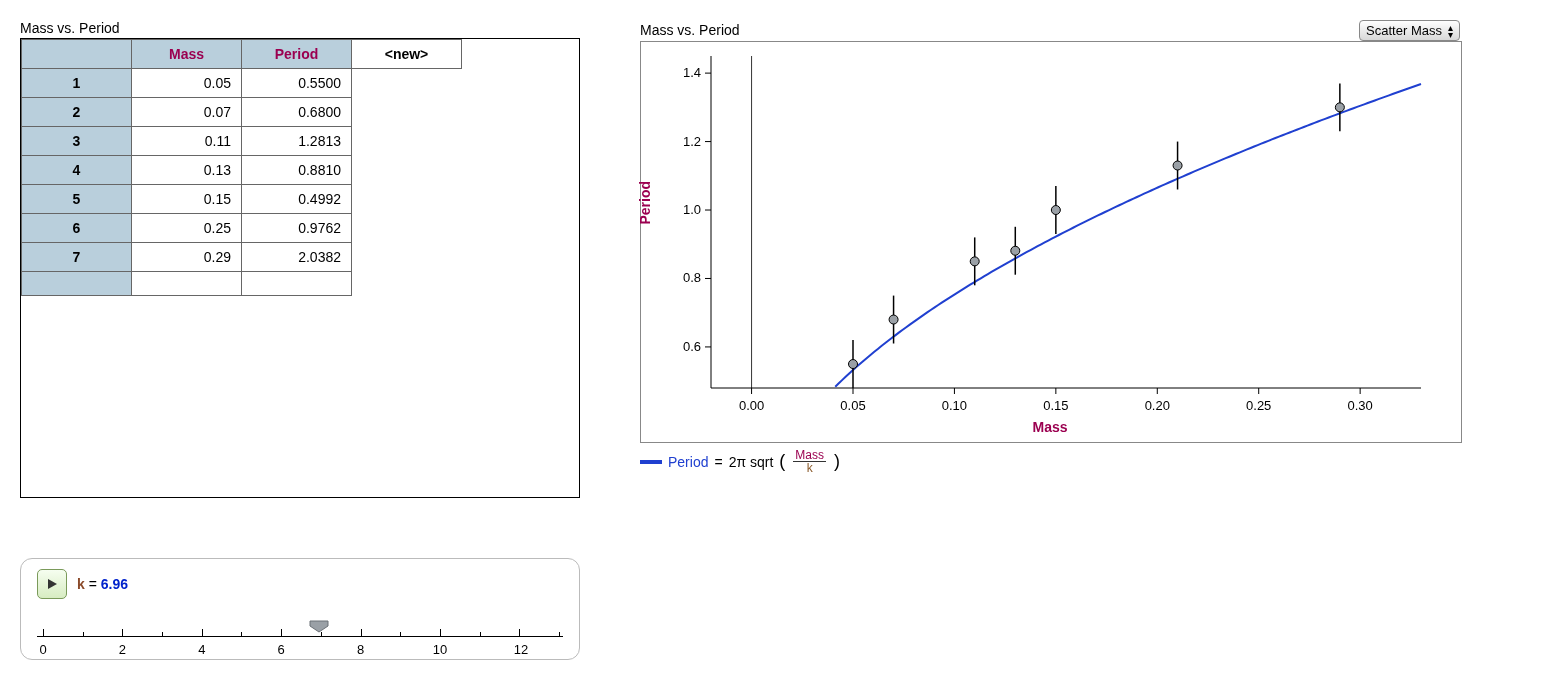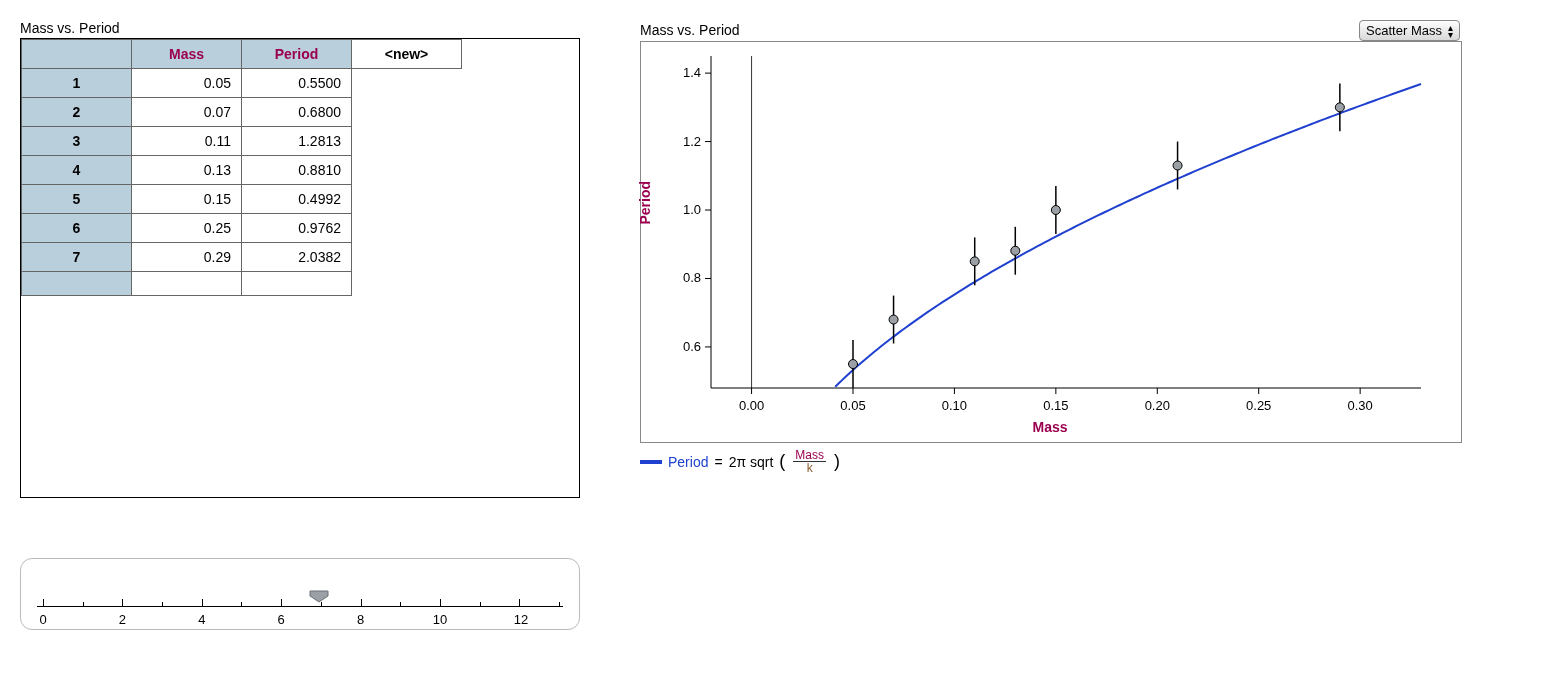--- a/index.html
+++ b/index.html
@@ -186,20 +186,32 @@
             <tr>
               <td class="rownum"></td>
               <td class="num blank"></td>
               <td class="num blank"></td>
             </tr>
           </tbody>
       </table>
     </div>
 
     <div class="slider-panel">
+      <div class="slider-header">
+        <div class="play-btn">
+          <svg width="12" height="12" viewBox="0 0 12 12">
+            <polygon points="2,1 11,6 2,11" fill="#333"></polygon>
+          </svg>
+        </div>
+        <div class="k-label">
+          <span class="k">k</span>
+          <span>=</span>
+          <span class="val">6.96</span>
+        </div>
+      </div>
       <div class="slider-track" id="slider-track">
         <div class="slider-ruler"></div>
       <div class="tick" style="left: 6px;"></div>
           <div class="tick-label" style="left: 6px;">0</div>
           <div class="tick minor" style="left: 45.6923px;"></div>
           <div class="tick" style="left: 85.3846px;"></div>
           <div class="tick-label" style="left: 85.3846px;">2</div>
           <div class="tick minor" style="left: 125.077px;"></div>
           <div class="tick" style="left: 164.769px;"></div>
           <div class="tick-label" style="left: 164.769px;">4</div>

